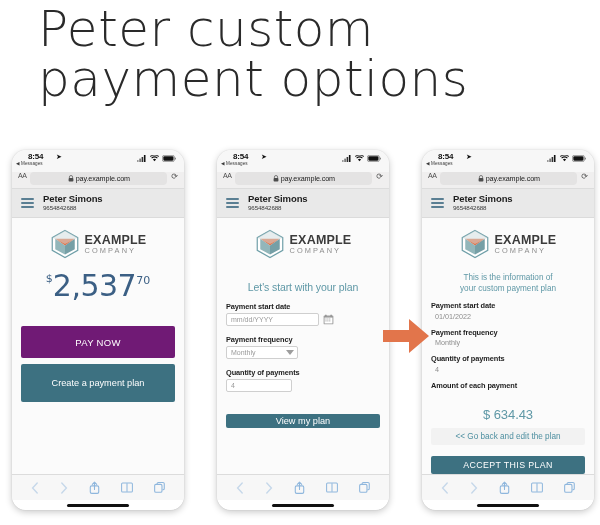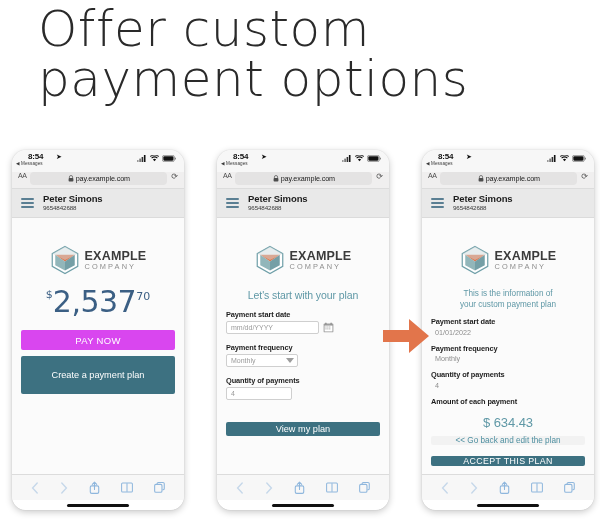--- a/index.html
+++ b/index.html
@@ -96,21 +96,21 @@
   }
   .hamburger { display:flex; flex-direction:column; gap:2.3px; cursor:pointer; }
   .hamburger span { display:block; width: 13px; height: 2px; background: #5a7f93; border-radius:1px; }
   .cust-name { font-size: 9.5px; font-weight: bold; color:#1d1d1d; line-height:10px; letter-spacing:-0.1px; }
   .cust-acct { font-size: 6.2px; color:#3a3a3a; line-height:8px; letter-spacing:-0.1px; }
 
   
   .screen {
     flex: 1; background: #fbfbfb;
     display:flex; flex-direction:column;
-    padding: 16px 9px;
+    padding: 0 9px;
     position: relative;
     overflow: hidden;
   }
 
   
   .logo-wrap {
     display:flex; align-items:center; justify-content:center; gap:5px;
     margin-top: 11px; margin-bottom: 4px;
   }
   .logo-text { line-height: 1; }
@@ -129,34 +129,34 @@
   }
   .balance-amt .cur { font-size: 11px; vertical-align: 14px; font-weight: 400; }
   .balance-amt .main { font-size: 30px; font-weight: 400; letter-spacing:-0.5px; }
   .balance-amt .cents { font-size: 11px; vertical-align: 12px; font-weight: 400; }
 
   .btn {
     display:flex; align-items:center; justify-content:center;
     border-radius: 2px; cursor:pointer; text-align:center;
   }
   .btn-pay {
-    background:#d946ef; color:#ffffff;
-    height: 20px; font-size: 9.5px; letter-spacing:0.3px;
-    margin-top: 8px;
+    background:#701a75; color:#ffffff;
+    height: 32px; font-size: 9.5px; letter-spacing:0.3px;
+    margin-top: 20px;
   }
   .btn-plan {
     background:#3d7181; color:#ffffff;
     height: 38px; font-size: 9.2px;
     margin-top: 6px;
   }
 
   
   .sub-head {
     text-align:center; color:#5f98a6;
-    font-size: 10.5px; margin-top: 10px; letter-spacing:-0.1px;
+    font-size: 10.5px; margin-top: 18px; letter-spacing:-0.1px;
   }
   .sub-head-3 {
     text-align:center; color:#5f98a6;
     font-size: 8.2px; line-height: 11px; margin-top: 9px;
   }
 
   .field-label {
     font-size: 7.4px; font-weight: bold; color:#1d1d1d;
     margin-top: 9px; margin-bottom: 2px; letter-spacing:-0.1px;
   }
@@ -187,21 +187,21 @@
   
   .ro-label {
     font-size: 7.4px; font-weight:bold; color:#1d1d1d;
     margin-top: 7px; letter-spacing:-0.1px;
   }
   .ro-value {
     font-size: 7.2px; color:#8d8d8d; margin-top: 1.5px; padding-left: 4px;
   }
   .amount-each {
     text-align:center; color:#5f98a6;
-    font-size: 13px; margin-top: 9px; letter-spacing:-0.1px;
+    font-size: 13px; margin-top: 17px; letter-spacing:-0.1px;
   }
   .btn-accept {
     background:#3d7181; color:#ffffff;
     height: 19px; font-size: 8.8px; letter-spacing:0.4px;
     margin-top: 11px;
   }
   .btn-goback {
     background:#f2f2f2; color:#4e8fa0;
     height: 19px; font-size: 8.2px;
     margin-top: 6px;
@@ -226,21 +226,21 @@
 
   
   .arrow-wrap { position:absolute; left: 383px; top: 315px; }
 </style>
 </head>
 <body>
 
 <div class="stage">
 
   <div class="headline">
-    <span class="l1">Offer custom</span>
+    <span class="l1">Peter custom</span>
     <span class="l2">payment options</span>
   </div>
 
   <div class="phone" id="phone-1">
 
     <div class="statusbar">
       <span class="sb-time">8:54</span>
       <span class="sb-loc">➤</span>
       <span class="sb-back"><span class="tri">◀</span> <span>Messages</span></span>
       <span class="sb-right">

